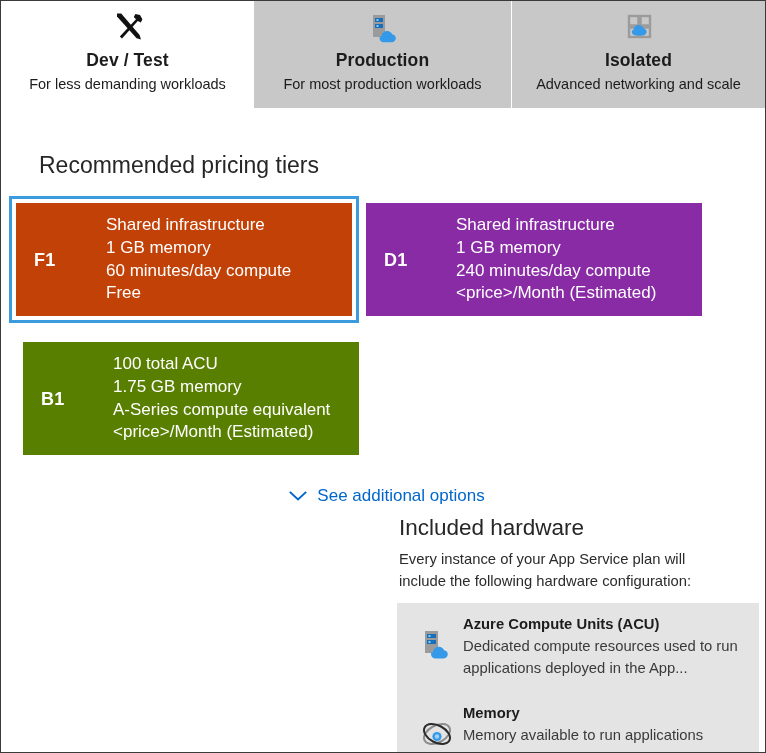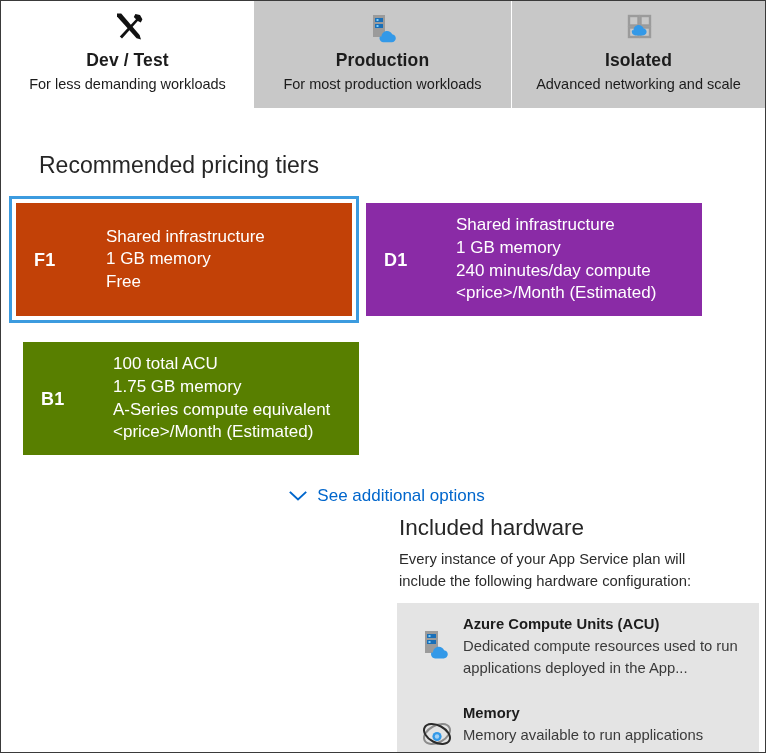--- a/index.html
+++ b/index.html
@@ -265,20 +265,21 @@
   <div class="tier-area">
 
     <div class="tier-row">
 
       <div class="tier-wrap selected">
         <div class="tier-card" style="background:#c24107">
           <div class="tier-code">F1</div>
           <div class="tier-lines">
             <div class="tier-line">Shared infrastructure</div>
             <div class="tier-line">1 GB memory</div>
+            <div class="tier-line">60 minutes/day compute</div>
             <div class="tier-line">Free</div>
           </div>
         </div>
       </div>
 
       <div class="tier-wrap">
         <div class="tier-card" style="background:#8a2ba6">
           <div class="tier-code">D1</div>
           <div class="tier-lines">
             <div class="tier-line">Shared infrastructure</div>

